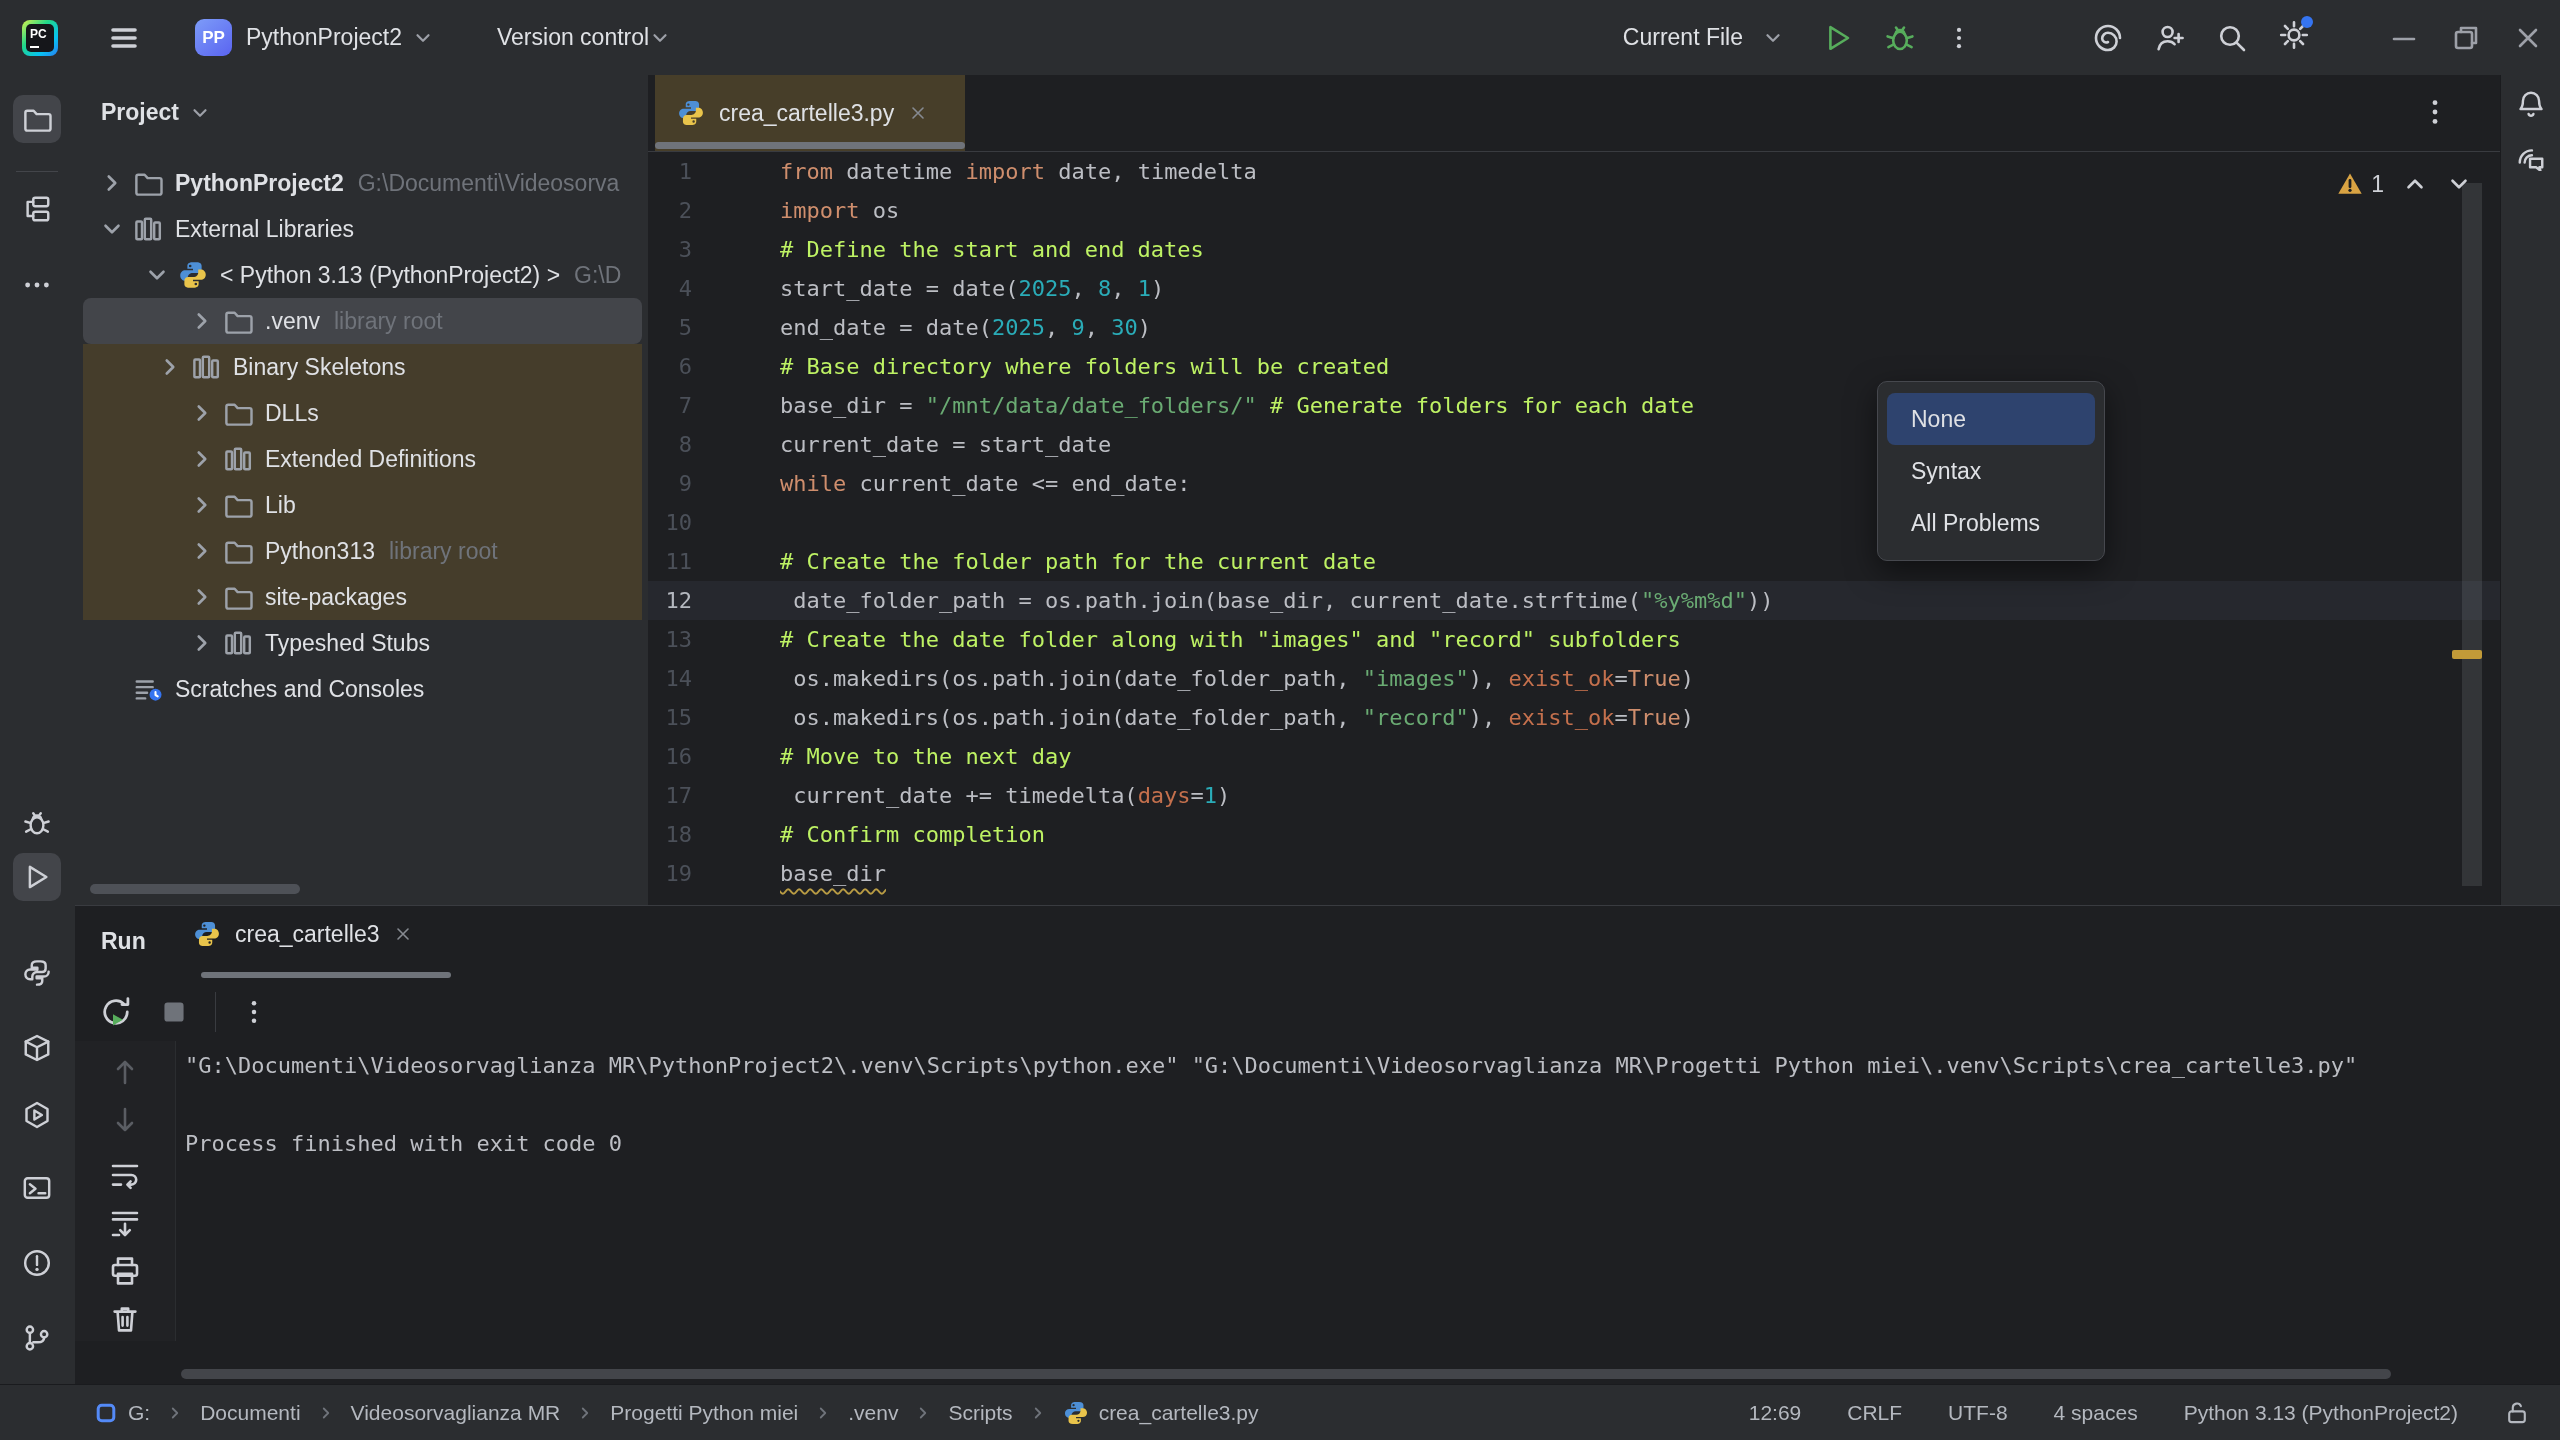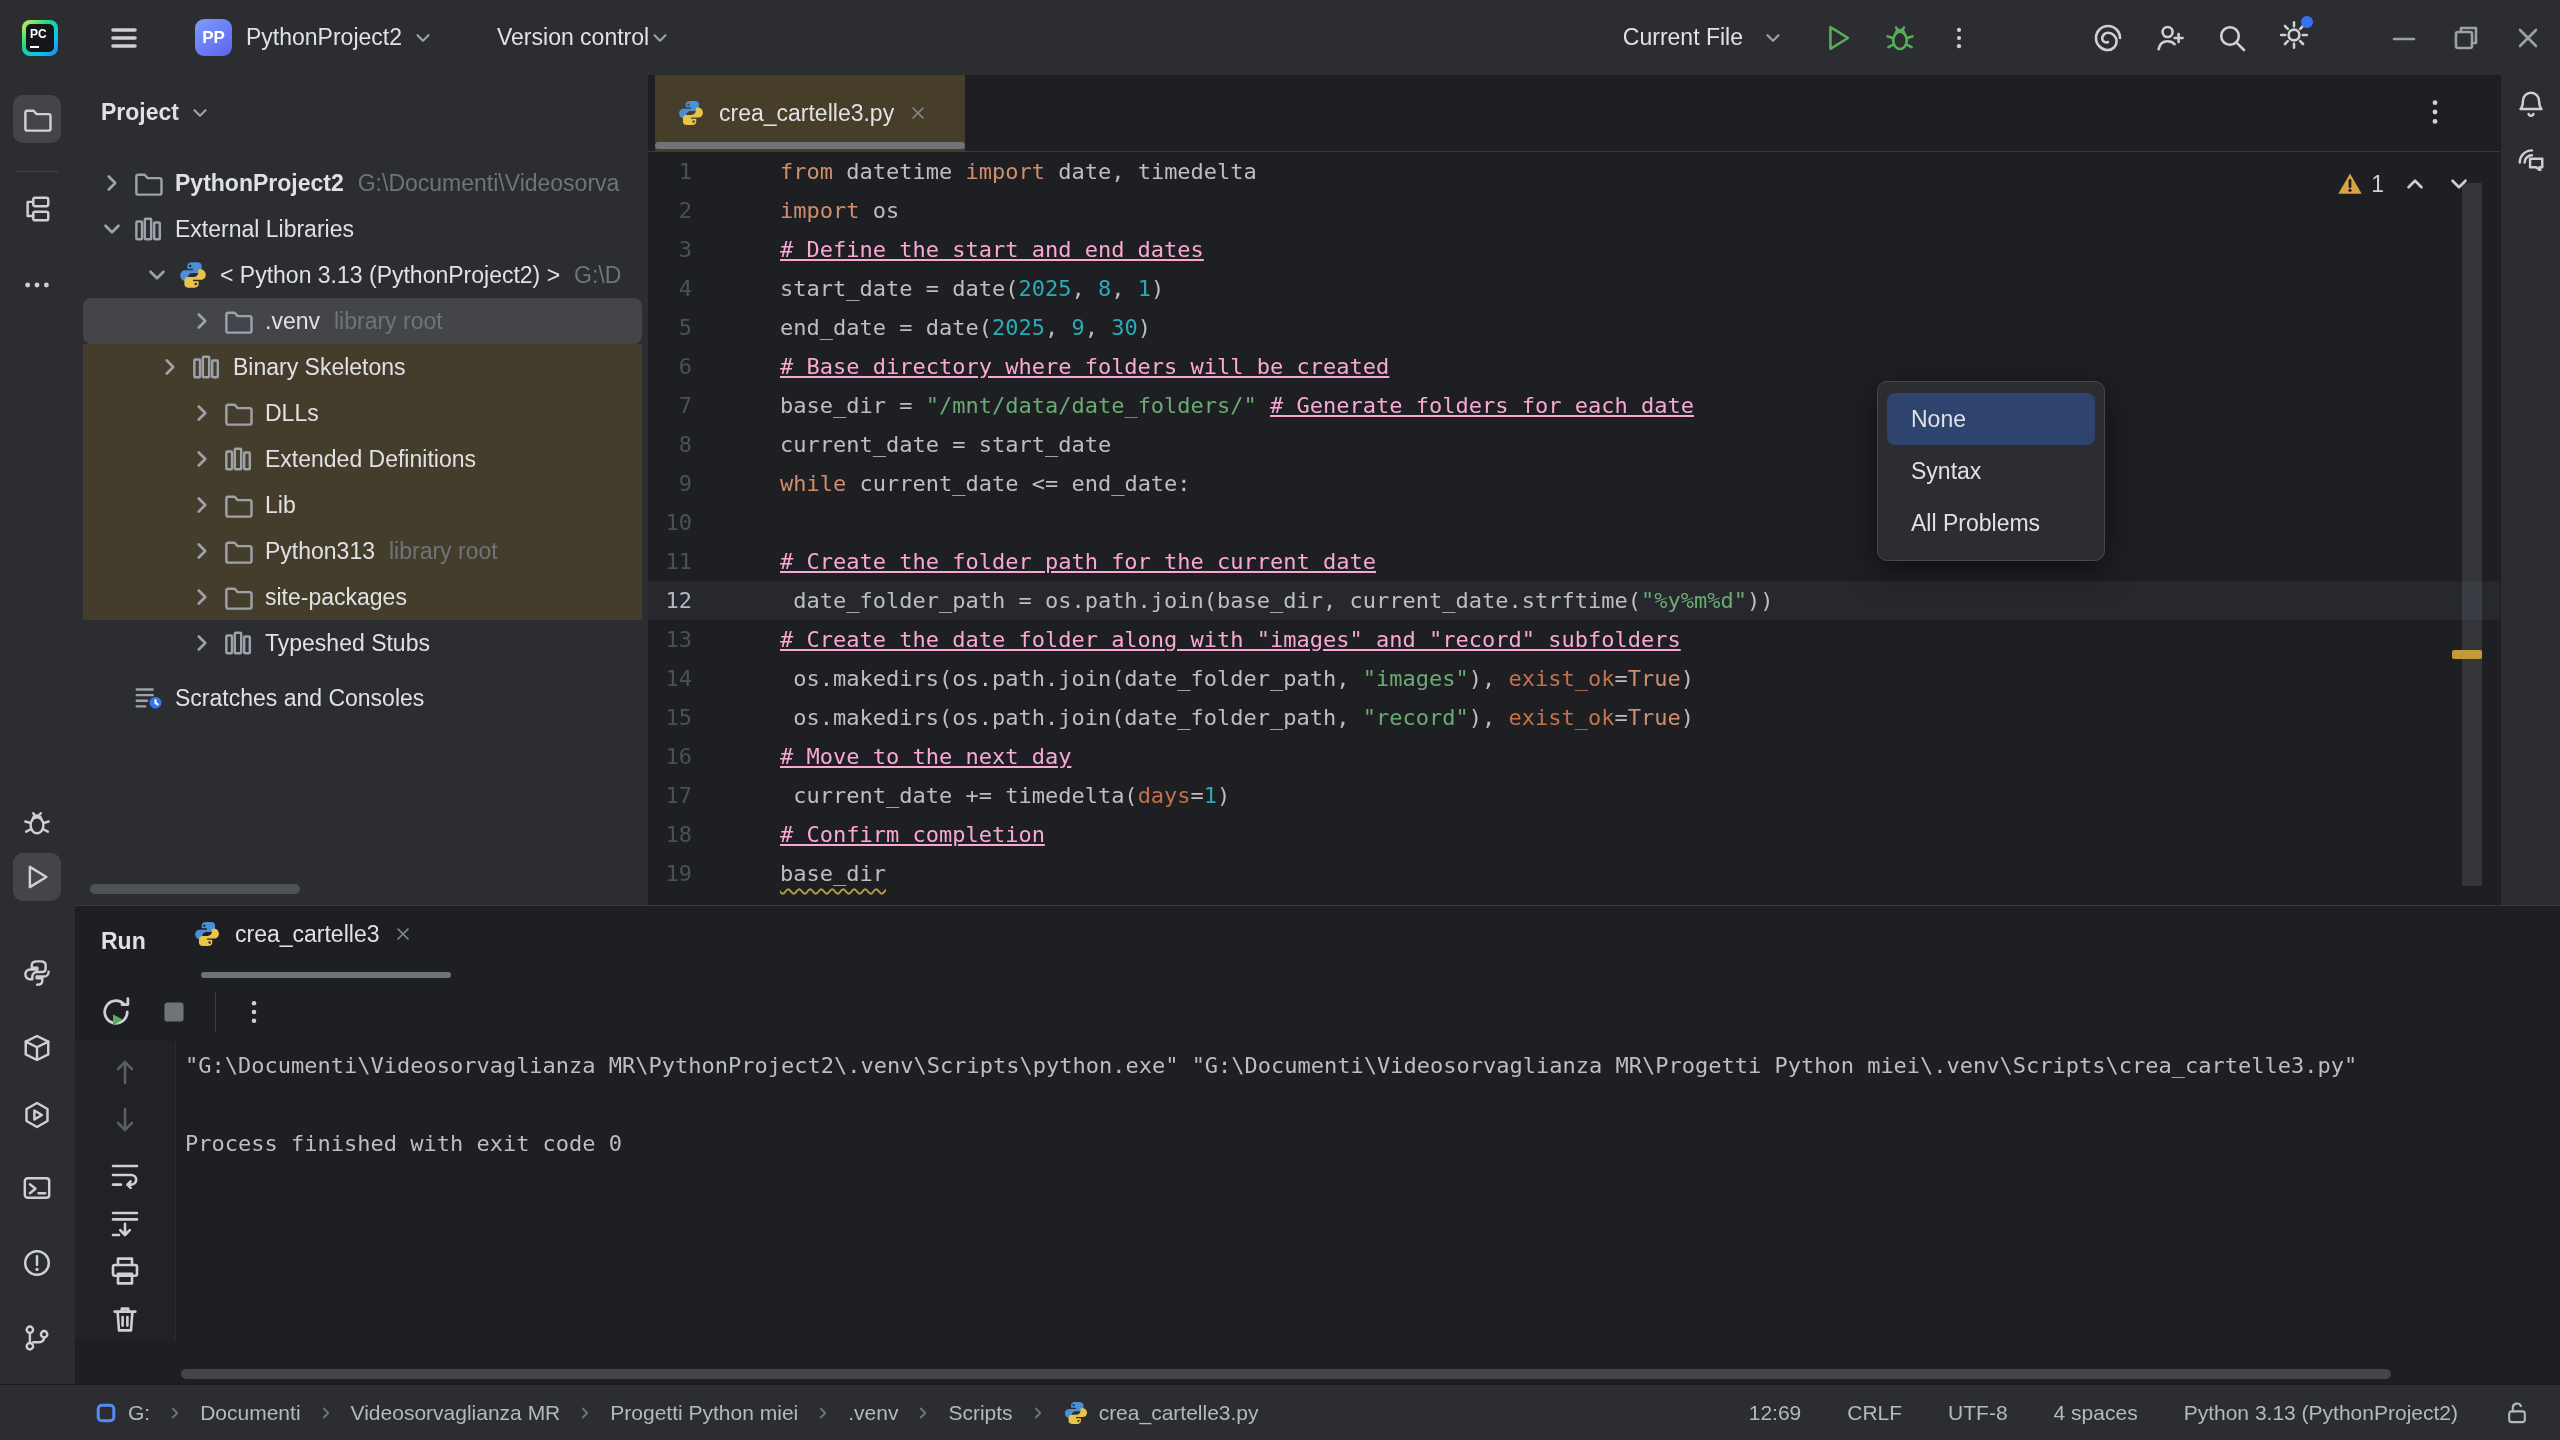--- a/index.html
+++ b/index.html
@@ -63,21 +63,21 @@
             font-family:"DejaVu Sans Mono",monospace;font-size:22px;}
   .cl{position:relative;height:39px;line-height:39px;white-space:pre;}
   .cl.cur{background:#26282e;}
   .cl .ln{position:absolute;left:0;top:0;width:44px;text-align:right;color:#4b5059;}
   .cl.cur .ln{color:#b4b8bf;}
   .cl .ct{position:absolute;left:132px;top:0;}
   .tk-d{color:#bcbec4;}
   .tk-kw{color:#cf8e6d;}
   .tk-str{color:#6aab73;}
   .tk-num{color:#2aacb8;}
-  .tk-com{color:#f9a8d4;text-decoration:underline;}
+  .tk-com{color:#bef264;}
   .tk-par{color:#c4704d;}
   .tk-warn{color:#bcbec4;text-decoration:underline wavy #b89b43 2px;text-underline-offset:7px;margin-top:36px;}
 
   
   .vscroll{position:absolute;left:2462px;top:183px;width:20px;height:703px;background:rgba(164,168,176,.16);}
   .stripe-warn{position:absolute;left:2452px;top:650px;width:30px;height:9px;background:#c29a38;border-radius:2px;}
 
   
   .insp{position:absolute;right:88px;top:165px;display:flex;align-items:center;gap:18px;height:38px;}
   .insp .cnt{color:#ced0d6;font-size:23px;margin-left:-10px;}
@@ -499,21 +499,21 @@
           </span>
           <span class="ic tr-ico">
             <svg viewBox="0 0 16 16" fill="none" stroke="currentColor" stroke-width="1.3" stroke-linecap="round" stroke-linejoin="round">
               <rect x="1.8" y="4" width="3" height="9.5" rx=".5"></rect>
               <rect x="6.3" y="2.5" width="3.4" height="11" rx=".5"></rect>
               <rect x="11.3" y="4.5" width="3" height="9" rx=".5"></rect>
             </svg>
           </span>
           <span class="tr-label">Typeshed Stubs</span>
         </div>
-        <div class="tree-row" style="padding-left: 16px; align-items: flex-end;">
+        <div class="tree-row" style="padding-left: 16px;">
           <span class="ic tr-chev"></span>
           <span class="ic tr-ico">
             <svg viewBox="0 0 16 16" fill="none" stroke="currentColor" stroke-width="1.3" stroke-linecap="round" stroke-linejoin="round">
               <path d="M2 4h8.5M2 7h8.5M2 10h5.5M2 13h4.5"></path>
               <circle cx="12" cy="11" r="3.2" fill="#3574f0" stroke="none"></circle>
               <path d="M12 9.6v1.6l1.2.7" stroke="#fff" stroke-width="1.1"></path>
             </svg>
           </span>
           <span class="tr-label">Scratches and Consoles</span>
         </div>

